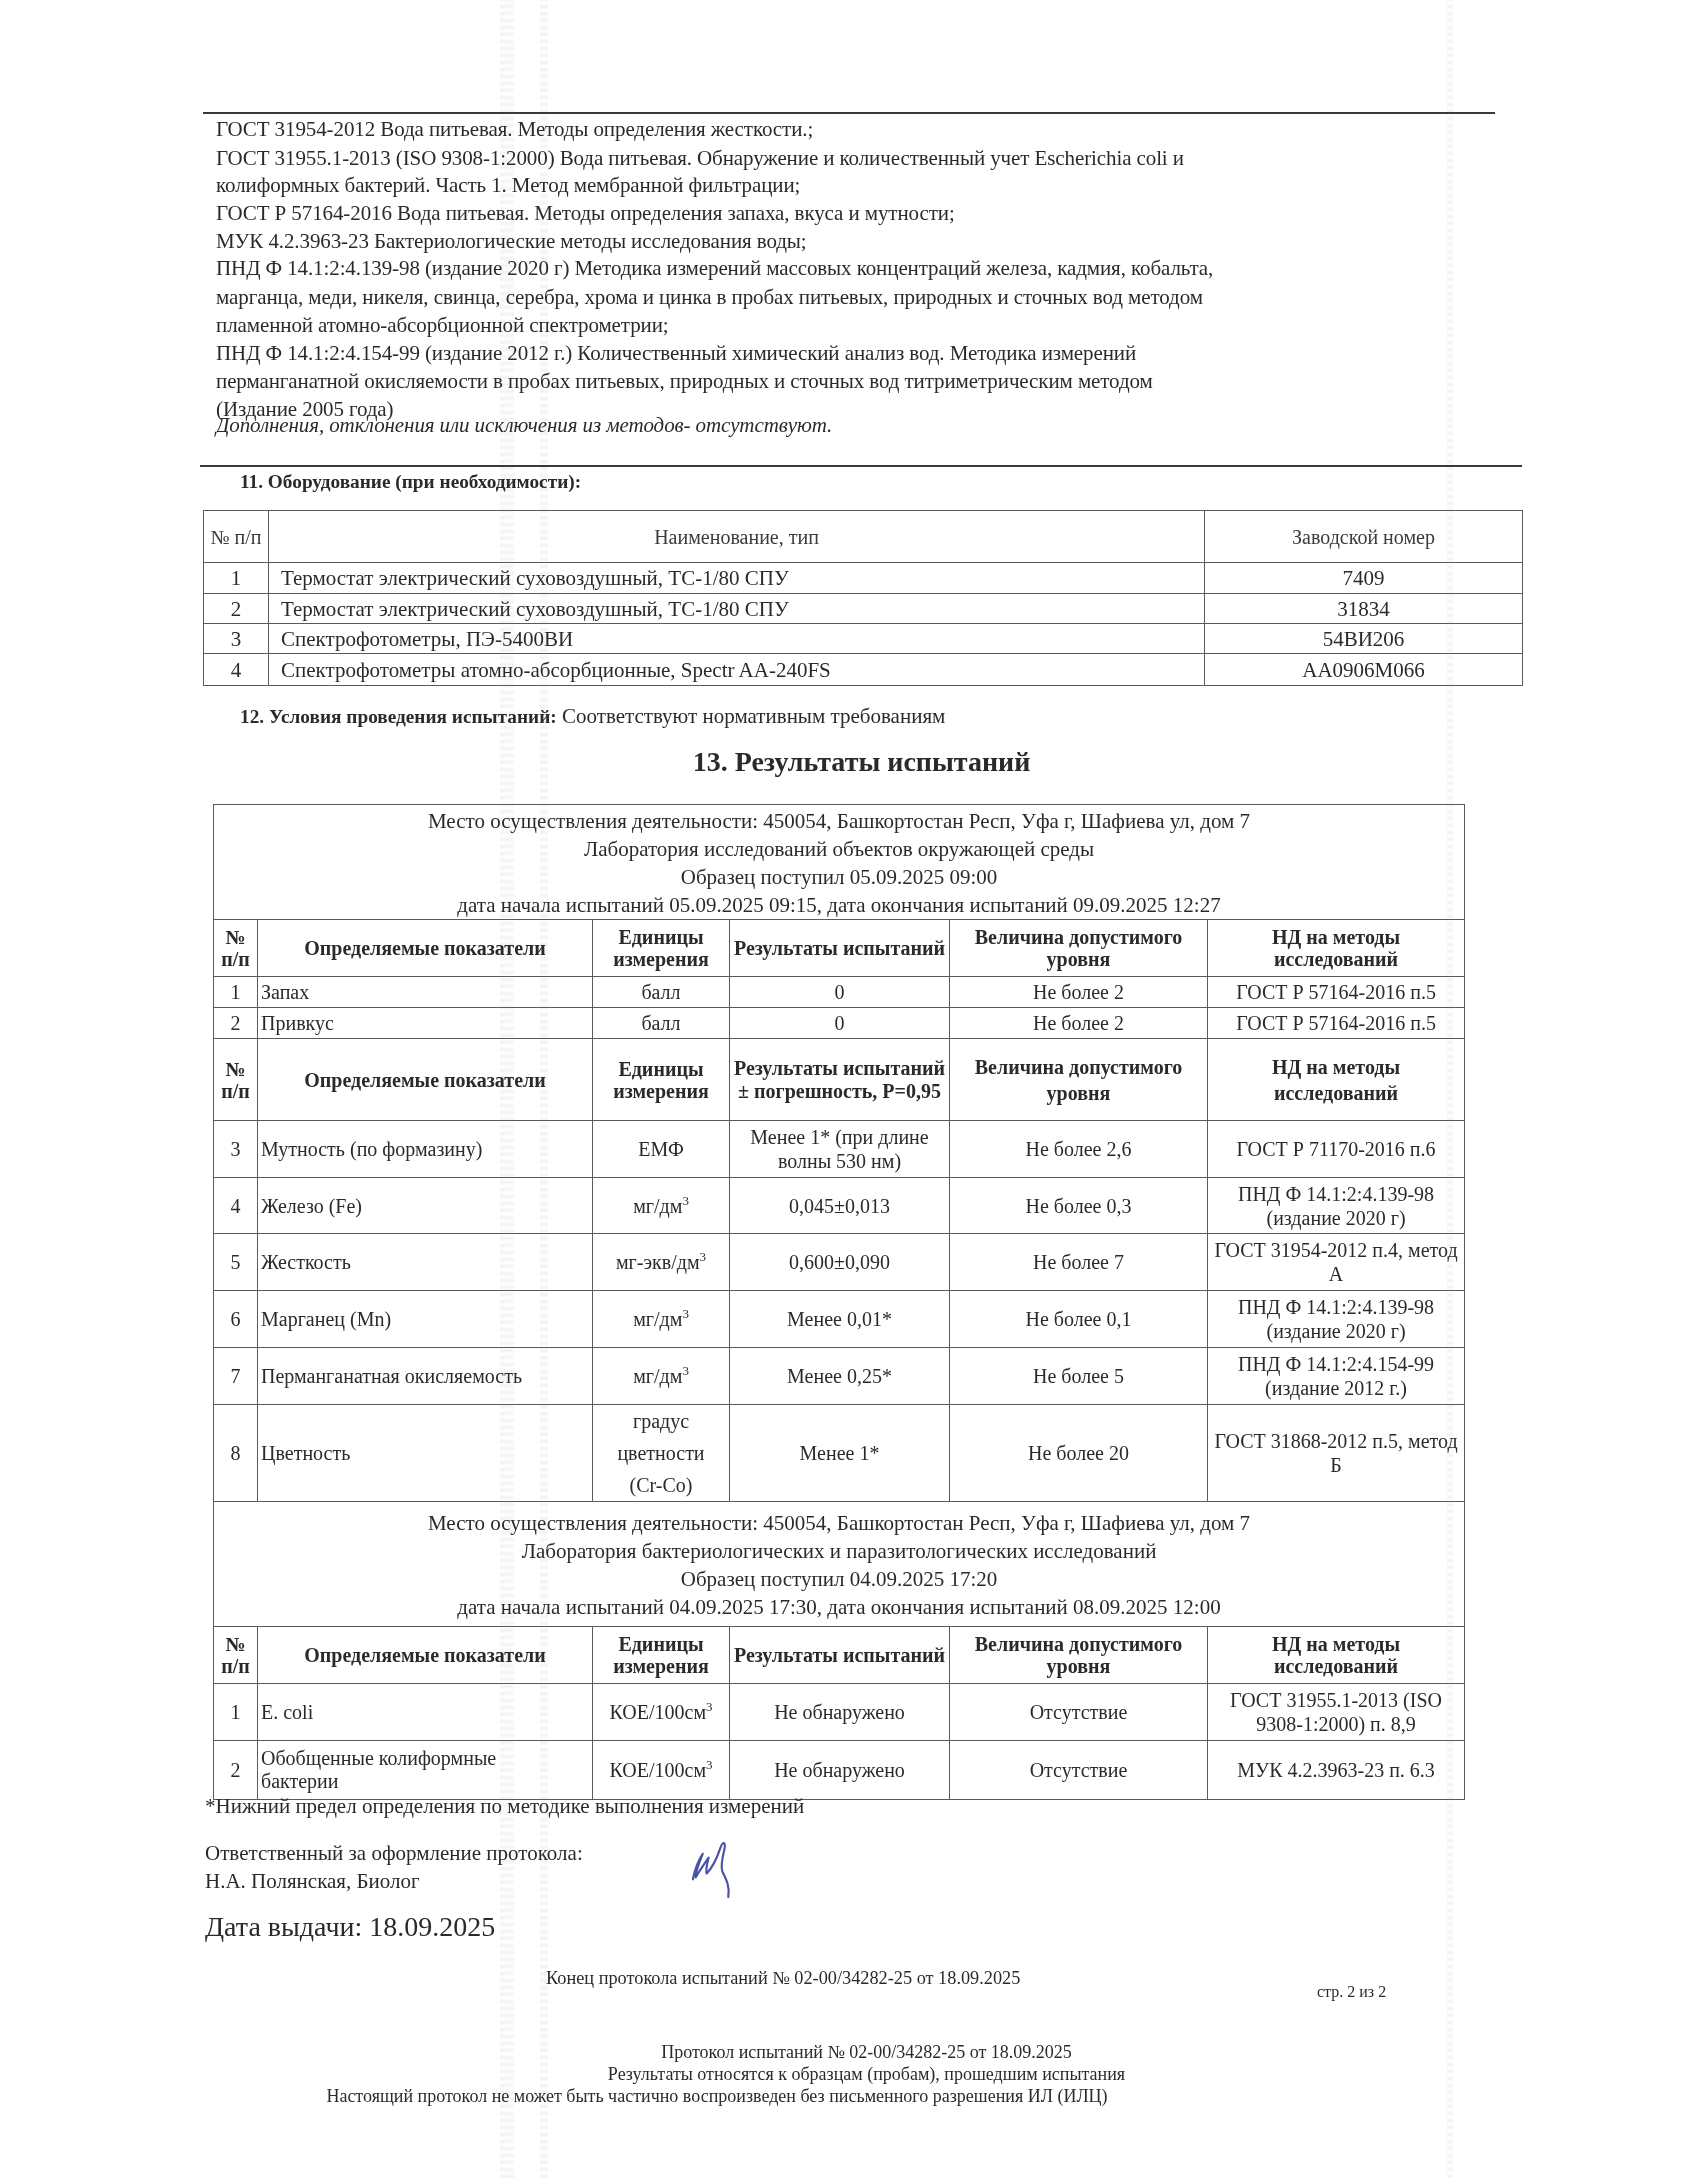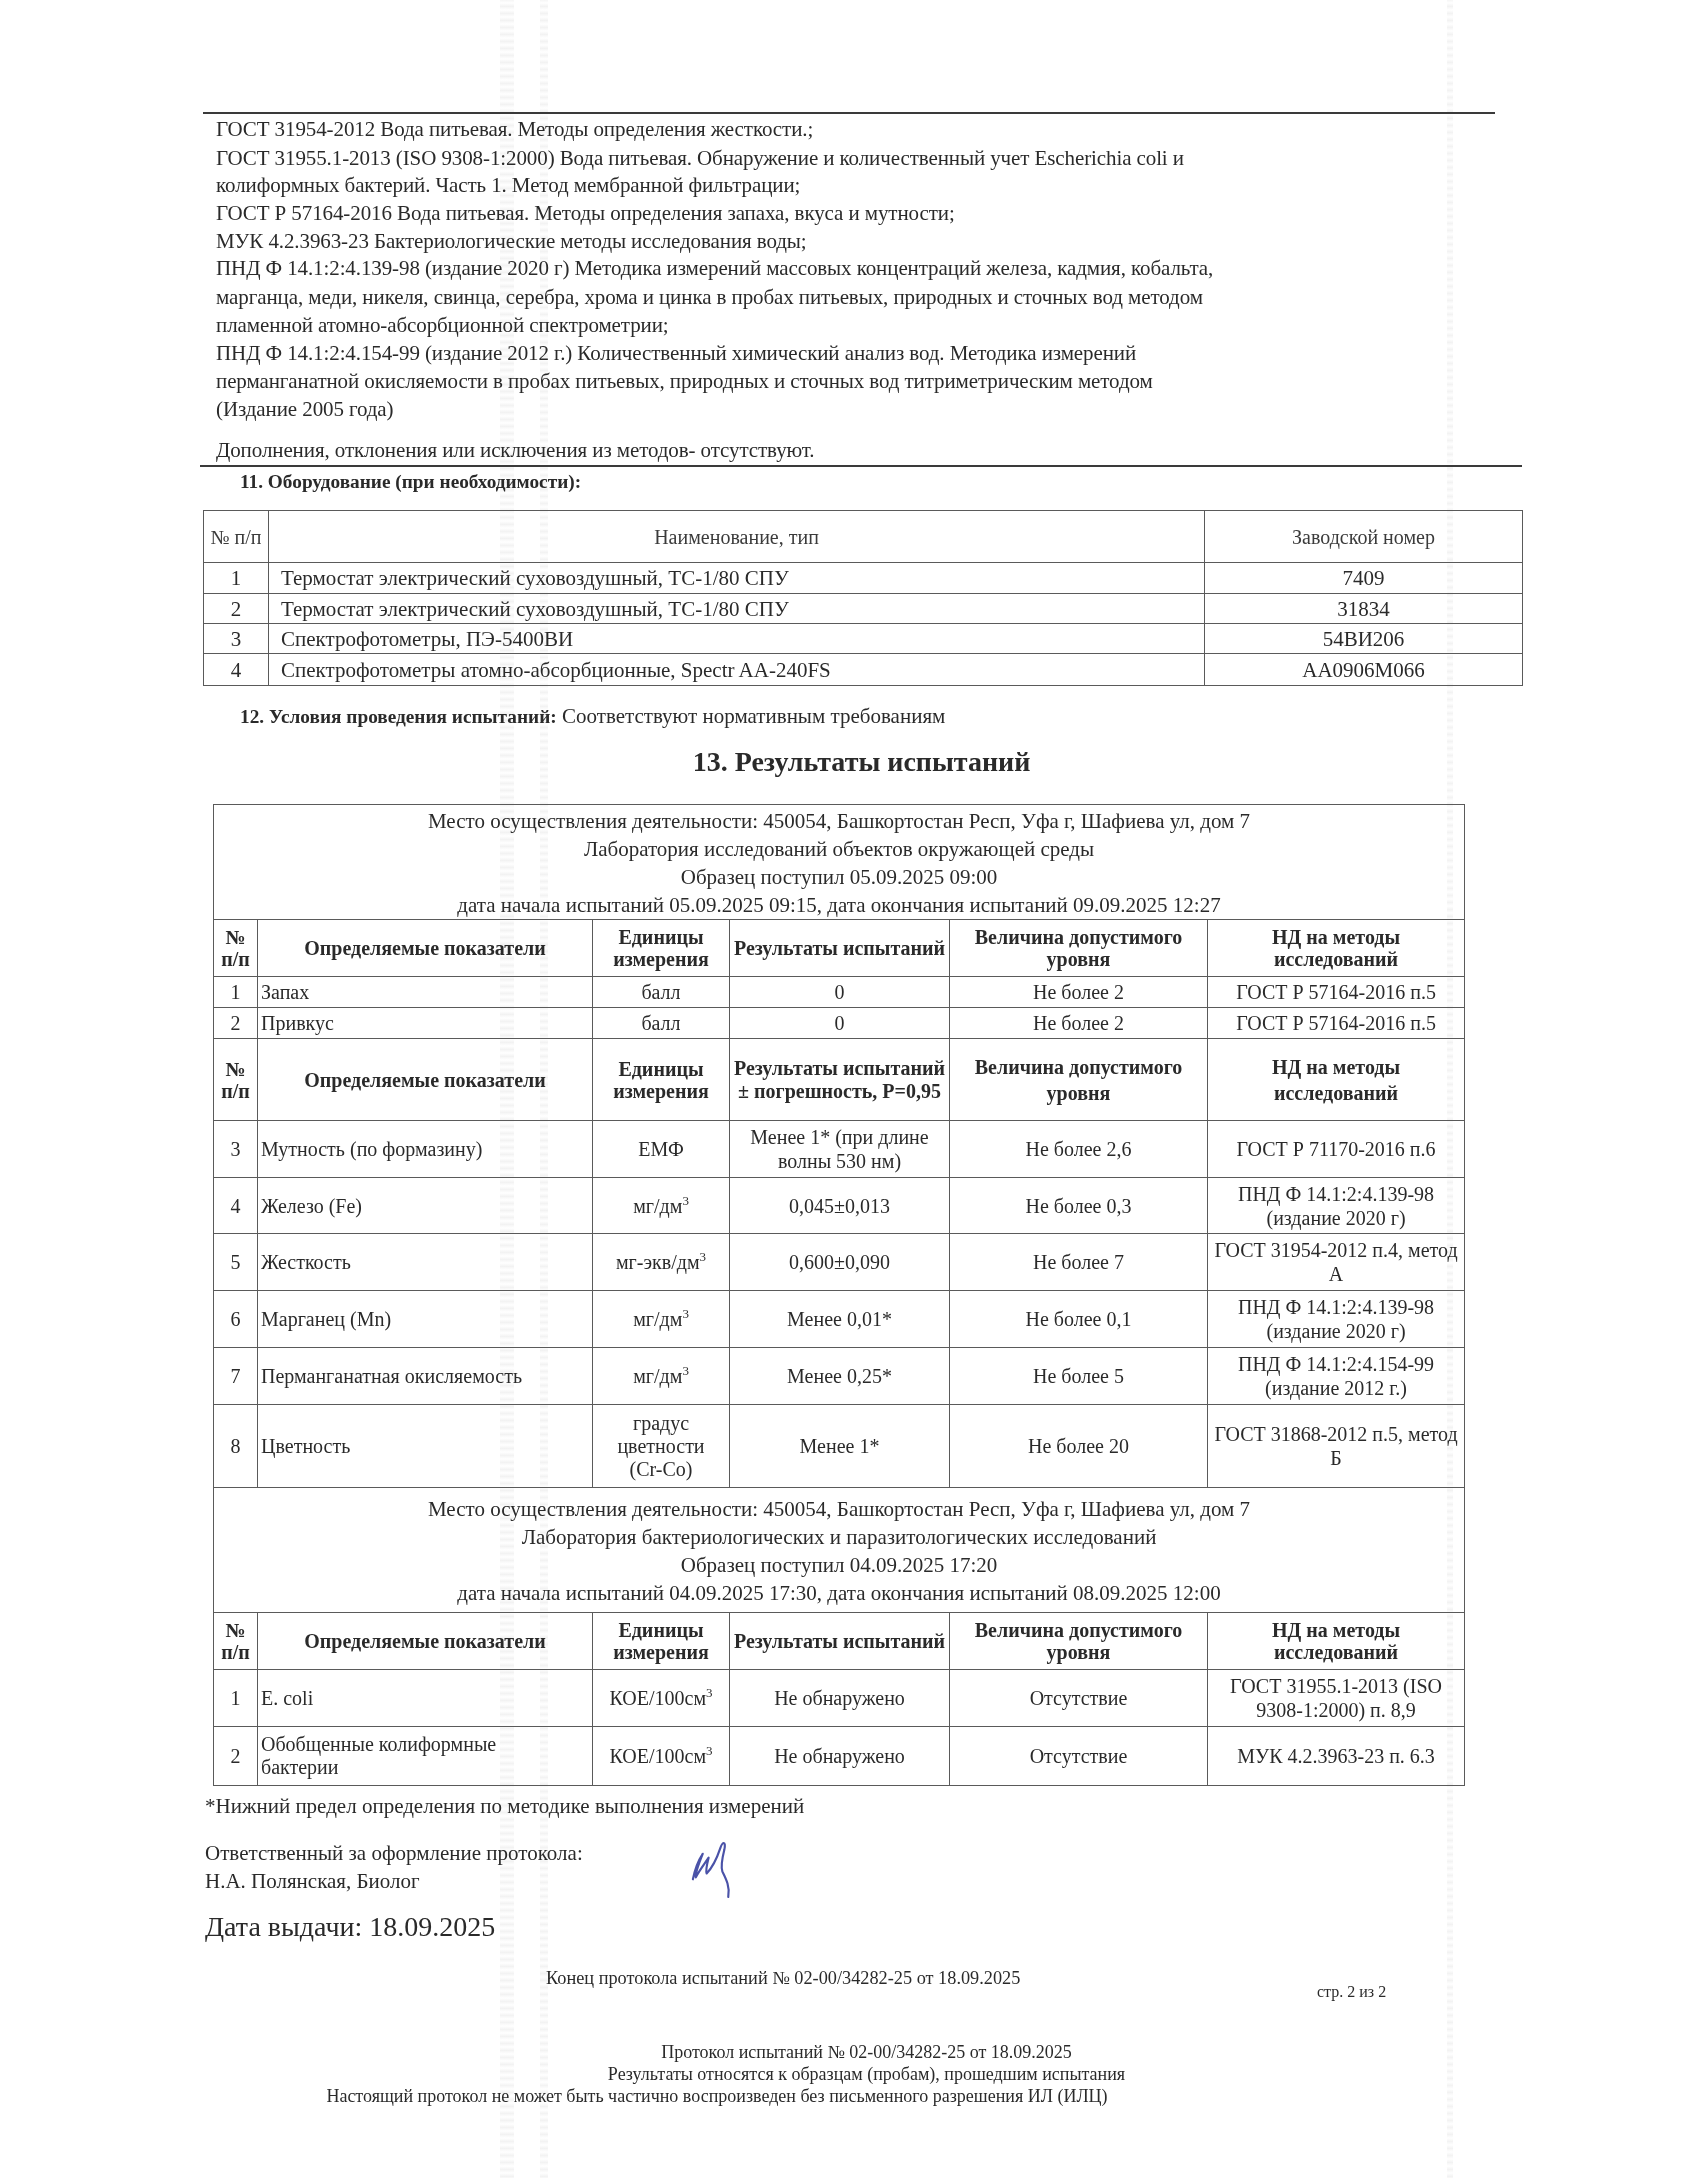--- a/index.html
+++ b/index.html
@@ -45,21 +45,21 @@
   <div class="line" style="top:144px;">ГОСТ 31955.1-2013 (ISO 9308-1:2000) Вода питьевая. Обнаружение и количественный учет Escherichia coli и</div>
   <div class="line" style="top:171px;">колиформных бактерий. Часть 1. Метод мембранной фильтрации;</div>
   <div class="line" style="top:199px;">ГОСТ Р 57164-2016 Вода питьевая. Методы определения запаха, вкуса и мутности;</div>
   <div class="line" style="top:227px;">МУК 4.2.3963-23 Бактериологические методы исследования воды;</div>
   <div class="line" style="top:254px;">ПНД Ф 14.1:2:4.139-98 (издание 2020 г) Методика измерений массовых концентраций железа, кадмия, кобальта,</div>
   <div class="line" style="top:283px;">марганца, меди, никеля, свинца, серебра, хрома и цинка в пробах питьевых, природных и сточных вод методом</div>
   <div class="line" style="top:311px;">пламенной атомно-абсорбционной спектрометрии;</div>
   <div class="line" style="top:339px;">ПНД Ф 14.1:2:4.154-99 (издание 2012 г.) Количественный химический анализ вод. Методика измерений</div>
   <div class="line" style="top:367px;">перманганатной окисляемости в пробах питьевых, природных и сточных вод титриметрическим методом</div>
   <div class="line" style="top:395px;">(Издание 2005 года)</div>
-  <div class="line" style="top:436px;">Дополнения, отклонения или исключения из методов- отсутствуют.</div>
+  <div class="line" style="top:411px;font-style:italic;">Дополнения, отклонения или исключения из методов- отсутствуют.</div>
 </div>
 
 <div class="rule" style="left:200px; top:465px; width:1322px;"></div>
 
 <div class="abs h-bold" style="left:240px; top:469px; font-size:19.3px; line-height:26px;">11. Оборудование (при необходимости):</div>
 
 <table id="equip" style="left:203px; top:510px; width:1319px;">
   <colgroup>
       <col style="width:65px">
       <col style="width:936px">
@@ -189,21 +189,21 @@
     <td class="c">7</td>
     <td class="l" style="white-space:nowrap;">Перманганатная окисляемость</td>
     <td class="c"><span>мг/дм</span><sup>3</sup></td>
     <td class="c">Менее 0,25*</td>
     <td class="c">Не более 5</td>
     <td class="c" style="line-height:24px;">ПНД Ф 14.1:2:4.154-99 (издание 2012 г.)</td>
   </tr>
   <tr style="height:83px;">
     <td class="c">8</td>
     <td class="l">Цветность</td>
-    <td class="c" style="line-height:23px; padding:0 10px;border-radius:28px;">градус цветности (Cr-Co)</td>
+    <td class="c" style="line-height:32px; padding:0 10px;border-radius:28px;">градус цветности (Cr-Co)</td>
     <td class="c">Менее 1*</td>
     <td class="c">Не более 20</td>
     <td class="c" style="line-height:24px;">ГОСТ 31868-2012 п.5, метод Б</td>
   </tr>
 
   <tr class="info" style="height:125px;">
     <td colspan="6">
       <div>Место осуществления деятельности: 450054, Башкортостан Респ, Уфа г, Шафиева ул, дом 7</div>
       <div>Лаборатория бактериологических и паразитологических исследований</div>
       <div>Образец поступил 04.09.2025 17:20</div>

